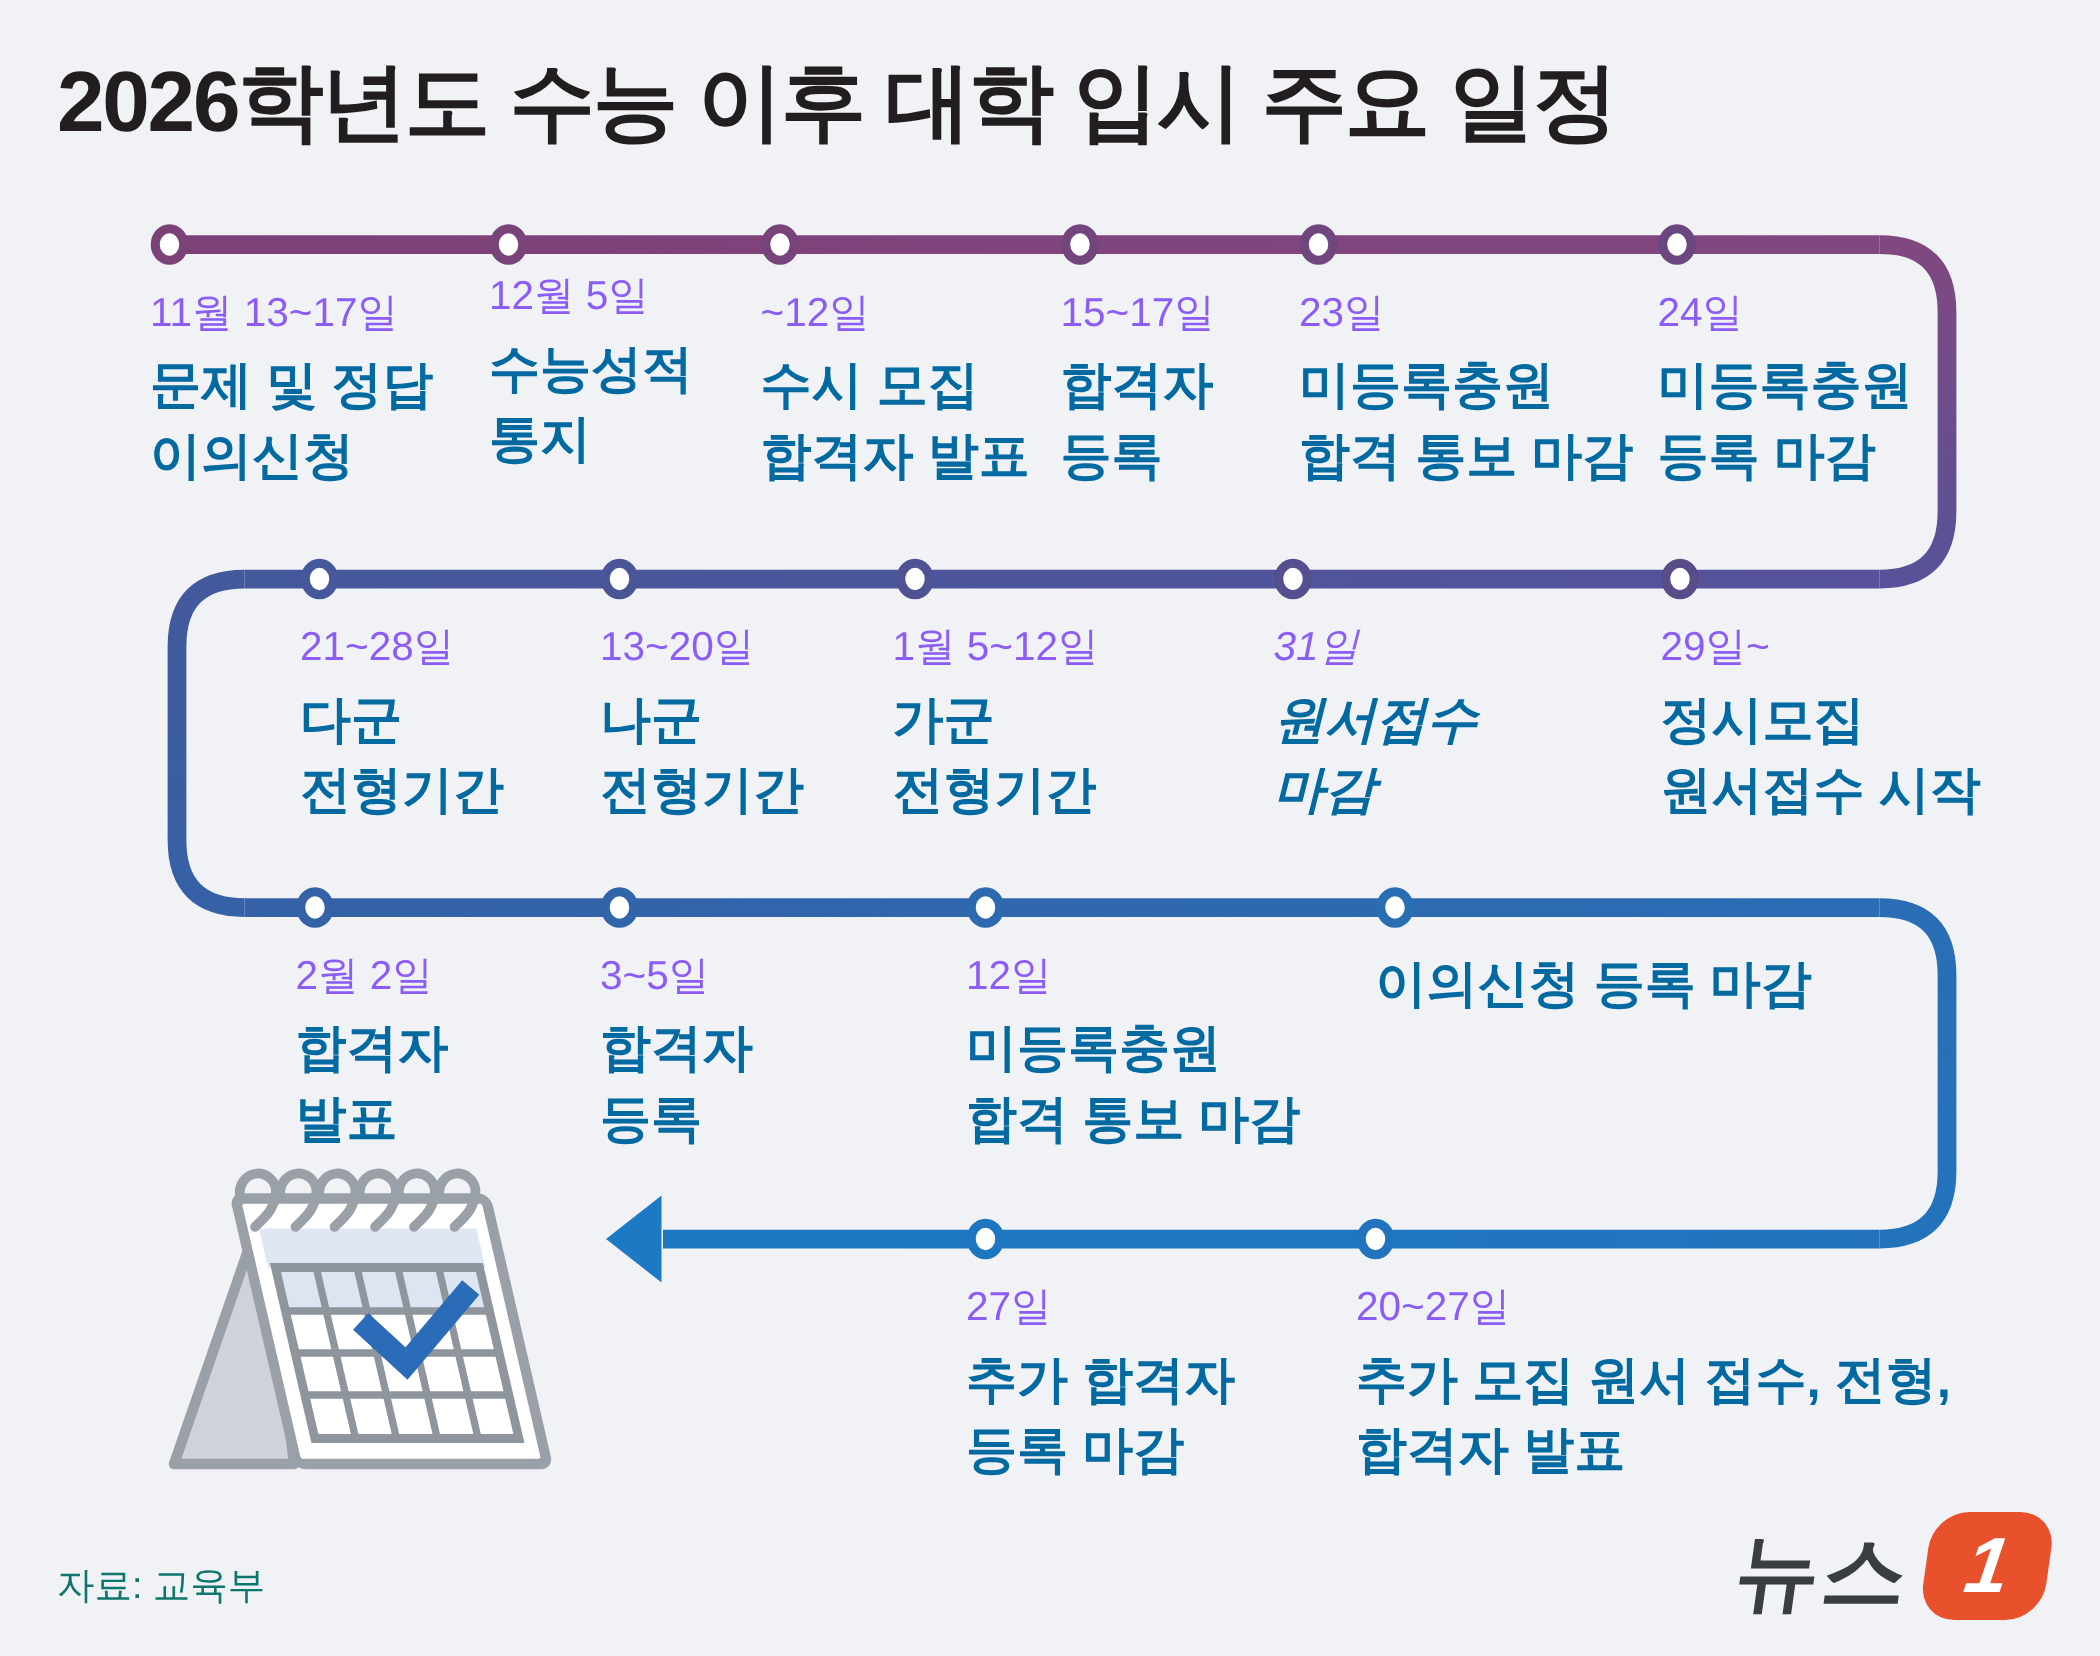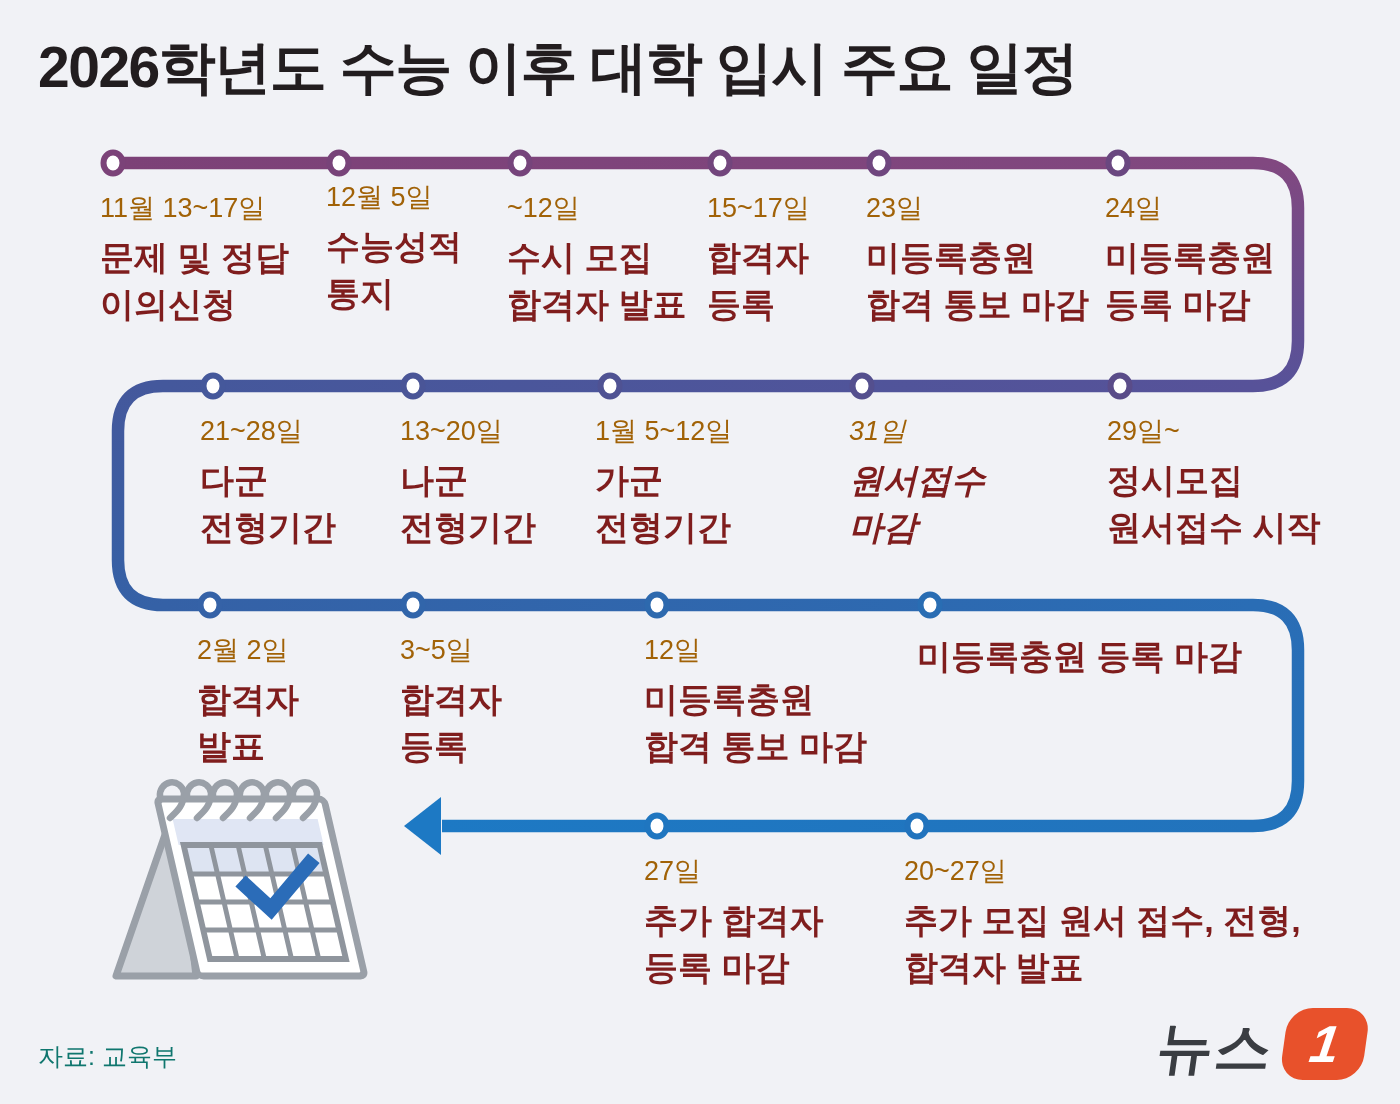--- a/index.html
+++ b/index.html
@@ -11,25 +11,25 @@
   }
   .stage{position:relative;width:1400px;height:1104px;background:#f1f2f6;}
   .page-title{
     position:absolute;left:38px;top:30px;
     font-size:57px;font-weight:800;color:#221d1f;
     letter-spacing:-1.5px;white-space:nowrap;margin:0;
   }
   .timeline-svg{position:absolute;left:0;top:0;}
   .event{position:absolute;white-space:nowrap;}
   .event .date{
-    font-size:27px;line-height:34px;font-weight:500;color:#a16207;
+    font-size:27px;line-height:34px;font-weight:500;color:#8b5cf6;
     margin-bottom:9px;
   }
   .event .tline{
-    font-size:34px;line-height:47px;font-weight:800;color:#7f1d1d;
+    font-size:34px;line-height:47px;font-weight:800;color:#0369a1;
   }
   .source-note{
     position:absolute;left:38px;top:1040px;
     font-size:25px;font-weight:500;color:#0f766e;
   }
   .news1-logo{
     position:absolute;left:1158px;top:1006px;height:74px;
     display:flex;align-items:flex-end;
     transform:skewX(-8deg);
   }
@@ -201,21 +201,21 @@
     <div class="date">3~5일</div>
     <div class="tline">합격자</div>
     <div class="tline">등록</div>
   </div>
   <div class="event" style="left:644px;top:633px;">
     <div class="date">12일</div>
     <div class="tline">미등록충원</div>
     <div class="tline">합격 통보 마감</div>
   </div>
   <div class="event" style="left:917px;top:633px;">
-    <div class="tline">미등록충원 등록 마감</div>
+    <div class="tline">이의신청 등록 마감</div>
     <div class="tline"></div>
   </div>
 
   <div class="event" style="left:644px;top:854px;">
     <div class="date">27일</div>
     <div class="tline">추가 합격자</div>
     <div class="tline">등록 마감</div>
   </div>
   <div class="event" style="left:904px;top:854px;">
     <div class="date">20~27일</div>

